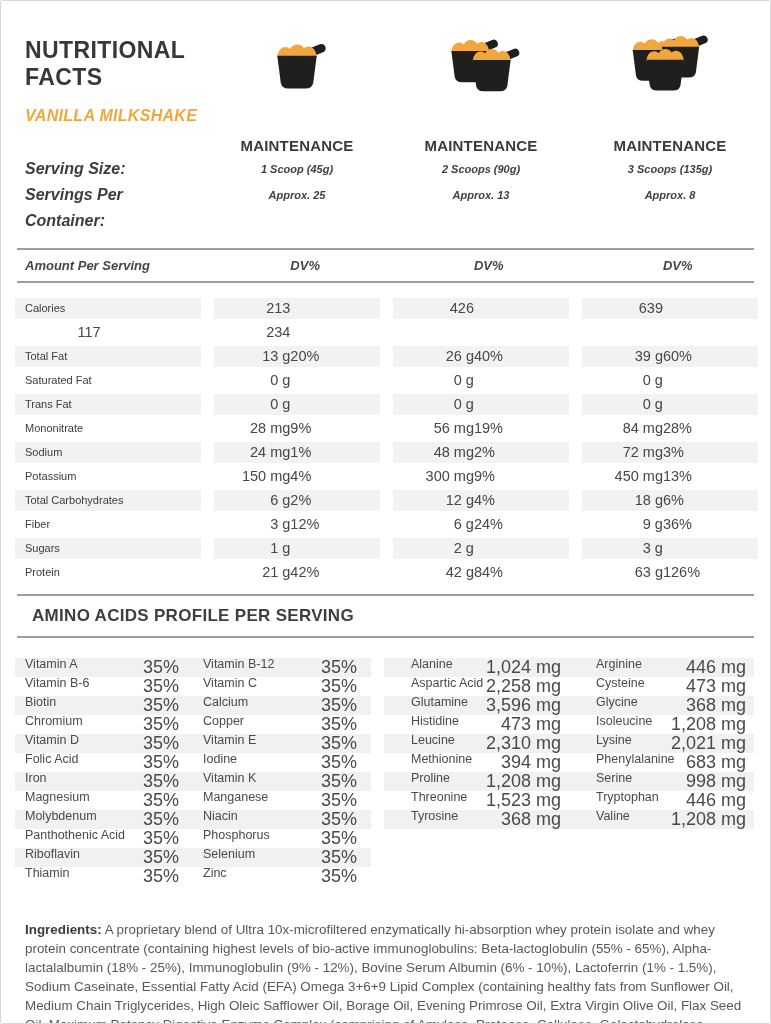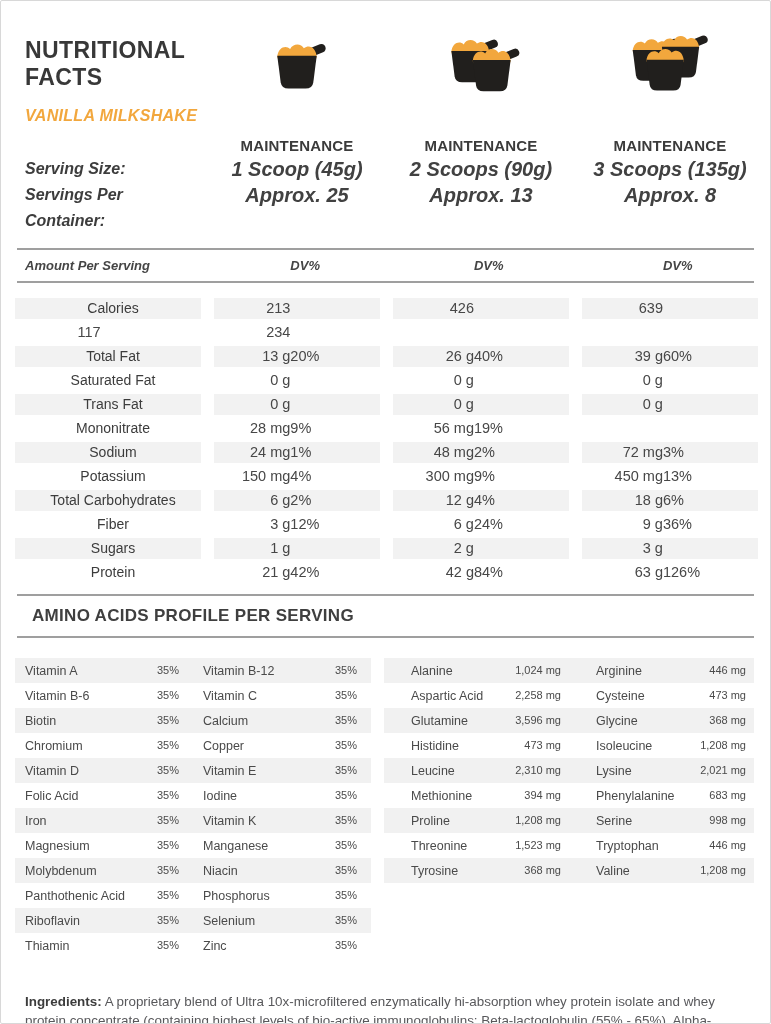--- a/index.html
+++ b/index.html
@@ -10,56 +10,56 @@
   
   .n-grid{display:grid;grid-template-columns:186px 166px 176px 176px;column-gap:13px;padding:0 14px;}
 
   
   .brand{padding-left:10px;padding-top:8px;}
   .title{font-size:23px;font-weight:700;color:#383838;letter-spacing:.4px;}
   .subtitle{font-size:16px;font-weight:700;font-style:italic;color:#F2A73D;margin-top:16px;letter-spacing:.3px;}
   .icon-cell{display:flex;justify-content:center;align-items:flex-end;height:64px;}
   .plan{font-size:15px;font-weight:700;color:#3b3b3b;text-align:center;padding-top:12px;padding-bottom:2px;letter-spacing:.2px;}
   .srv-label{font-size:16px;font-weight:700;font-style:italic;color:#3d3d3d;line-height:26px;padding-left:10px;}
-  .srv-val{font-size:20px;font-weight:600;font-style:italic;color:#414141;text-align:center;line-height:26px;}
+  .srv-val{font-size:11px;font-weight:600;font-style:italic;color:#414141;text-align:center;line-height:26px;}
 
   .rule{border-top:2px solid #9f9f9f;margin:0 16px;}
   .rule.r1{margin-top:14px;}
   .rule.sec{margin-top:8px;}
 
   
   .amount-head{height:31px;align-items:center;}
   .aps{font-size:13px;font-weight:700;font-style:italic;color:#454545;padding-left:10px;}
   .n-val{display:flex;}
   .n-val .amt{flex:0 0 46%;text-align:right;}
   .n-val .dv{flex:0 0 41%;text-align:left;}
   .amount-head .dv{font-size:13px;font-weight:700;font-style:italic;color:#454545;}
 
   
   #nutrition-rows{margin-top:13px;margin-bottom:10px;}
   .n-row{height:24px;align-items:center;}
   .n-row>div{height:21px;line-height:21px;}
   .n-row.shade>div{background:#f2f2f2;}
-  .n-label{font-size:14px;color:#3c3c3c;padding-left:10px;box-sizing:border-box;text-align:center;}
+  .n-label{font-size:11px;color:#3c3c3c;padding-left:10px;box-sizing:border-box;}
   .n-row .amt,.n-row .dv{font-size:14.5px;color:#474747;}
 
   
   .half-grid{display:grid;grid-template-columns:356px 370px;column-gap:13px;padding:0 14px;}
   .sec-titles{height:40px;align-items:center;}
   .sec-title{font-size:17px;font-weight:600;color:#3f3f3f;letter-spacing:.3px;}
   .sec-title.left{padding-left:10px;}
   .sec-title.center{text-align:center;}
   .profiles{margin-top:20px;align-items:start;}
-  .p-row{display:flex;height:25px;align-items:center;}
+  .p-row{display:flex;height:19px;align-items:center;}
   .p-row.shade{background:#f1f1f1;}
   .pair{flex:1;display:flex;}
   #vitamin-rows .pair{padding:0 14px 0 10px;}
   #amino-rows .pair{padding:0 8px 0 27px;}
   .p-name{flex:1;font-size:12.5px;color:#4a4a4a;}
-  .p-val{text-align:center;font-size:11px;color:#4a4a4a;}
+  .p-val{text-align:center;font-size:18px;color:#4a4a4a;}
 
   
   .ingredients{margin-top:34px;padding:0 24px;}
   .ingredients p{margin:0;font-size:13.4px;line-height:19px;color:#58585b;}
   .ing-label{font-weight:700;color:#3c3c3c;}
 
   .defs{position:absolute;width:0;height:0;overflow:hidden;}
 </style>
 </head>
 <body>
@@ -212,20 +212,24 @@
       <div class="n-row n-grid">
         <div class="n-label">Mononitrate</div>
         <div class="n-val">
           <span class="amt">28 mg</span>
           <span class="dv">9%</span>
         </div>
         <div class="n-val">
           <span class="amt">56 mg</span>
           <span class="dv">19%</span>
         </div>
+        <div class="n-val">
+          <span class="amt">84 mg</span>
+          <span class="dv">28%</span>
+        </div>
       </div>
       <div class="n-row n-grid shade">
         <div class="n-label">Sodium</div>
         <div class="n-val">
           <span class="amt">24 mg</span>
           <span class="dv">1%</span>
         </div>
         <div class="n-val">
           <span class="amt">48 mg</span>
           <span class="dv">2%</span>

